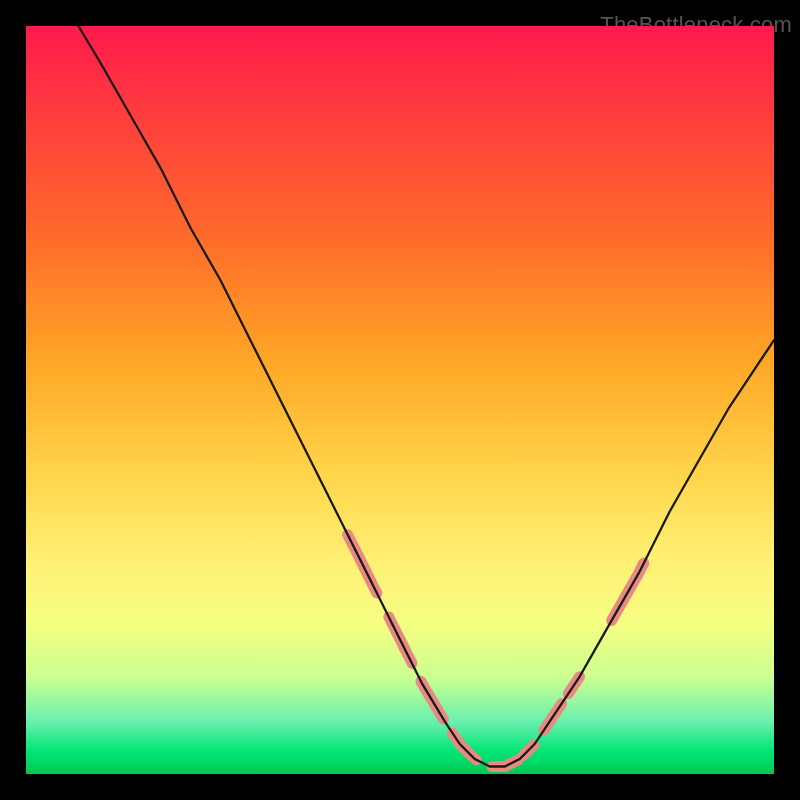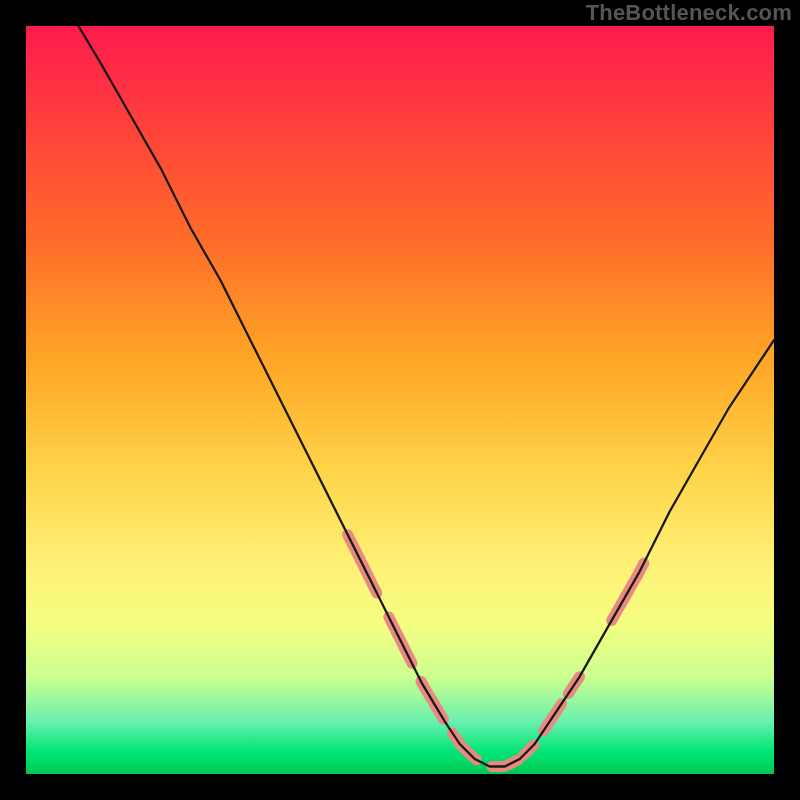--- a/index.html
+++ b/index.html
@@ -41,24 +41,24 @@
       #fff176 72%,
       #f4ff81 80%,
       #ccff90 87%,
       #69f0ae 93%,
       #00e676 97%,
       #00c853 100%
     );
   }
   .watermark {
     position: absolute;
-    top: 0;
+    top: 12px;
     right: 8px;
     font-size: 22px;
-    font-weight: 700;
+    font-weight: 400;
     color: #555;
     letter-spacing: 0.2px;
   }
   svg.curve {
     position: absolute;
     left: 0;
     top: 0;
     width: 100%;
     height: 100%;
   }

